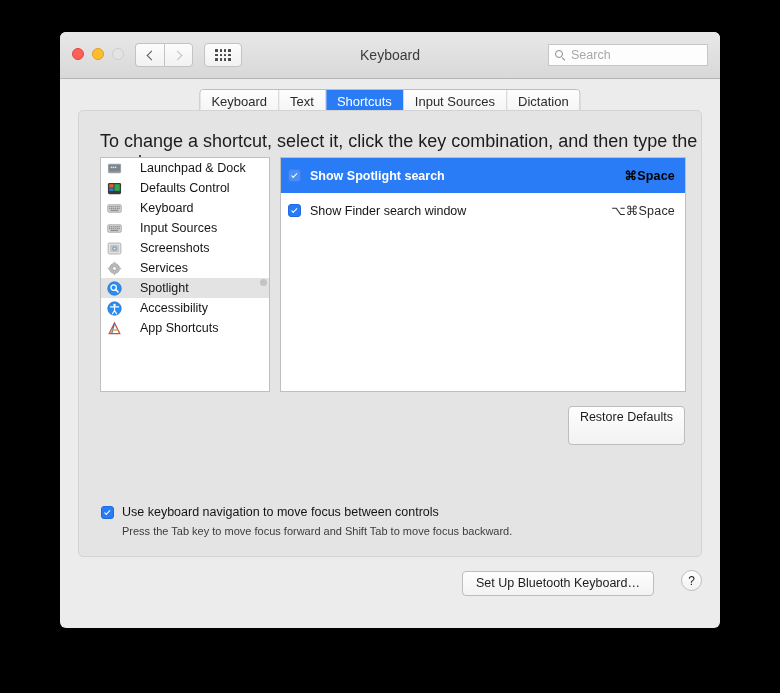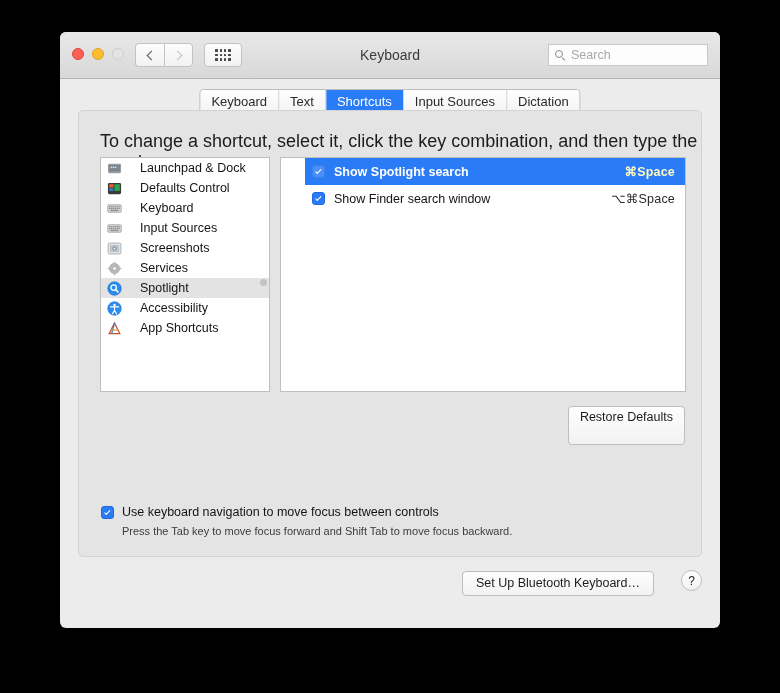--- a/index.html
+++ b/index.html
@@ -106,34 +106,34 @@
   .srow .lbl { font-size: 12.5px; color: #141414; margin-left: 6px; }
   .sicon { width: 15px; height: 15px; flex: none; position: relative; }
   .sbthumb { position: absolute; right: 2px; top: 121px; width: 7px; height: 7px; border-radius: 50%; background: #c3c3c3; }
 
   .listpanel {
     position: absolute; left: 201px; top: 46px;
     width: 406px; height: 235px;
     background: #fff; border: 1px solid #bfbfbf;
     overflow: hidden;
   }
-  .lrow { display: flex; align-items: center; height: 27px; padding: 0 10px 0 7px; margin-left: 24px; }
+  .lrow { display: flex; align-items: center; height: 35px; padding: 0 10px 0 7px; }
   .lrow.sel { background: #2a7bf6; }
   .cbx {
     width: 13px; height: 13px; border-radius: 3px; flex: none;
     background: #2a7bf6; border: 1px solid #1f6ae0;
     display: flex; align-items: center; justify-content: center;
   }
   .lrow.sel .cbx { background: #4a8ff8; border-color: #3b7fe8; }
   .cmark { width: 6px; height: 3px; border-left: 1.7px solid #fff; border-bottom: 1.7px solid #fff;
            transform: rotate(-45deg) translate(0px,-1px); }
   .lname { font-size: 12.5px; color: #141414; margin-left: 9px; flex: 1; }
   .lrow.sel .lname { color: #fff; font-weight: bold; }
   .lkeys { font-size: 12.5px; color: #2a2a2a; letter-spacing: .2px; }
-  .lrow.sel .lkeys { color: #fef9c3; font-weight: bold; }
+  .lrow.sel .lkeys { color: #000000; font-weight: bold; }
 
   .restore {
     position: absolute; right: 16px; top: 295px;
     font-size: 12.5px; color: #1c1c1c; padding: 3px 11px 20px;
     background: linear-gradient(to bottom,#fefefe,#f2f2f2);
     border: 1px solid #bdbdbd; border-radius: 4px;
   }
 
   .navcheck { position: absolute; left: 22px; top: 394px; display: flex; align-items: center; }
   .navcheck .lab { font-size: 12.5px; color: #141414; margin-left: 8px; }

